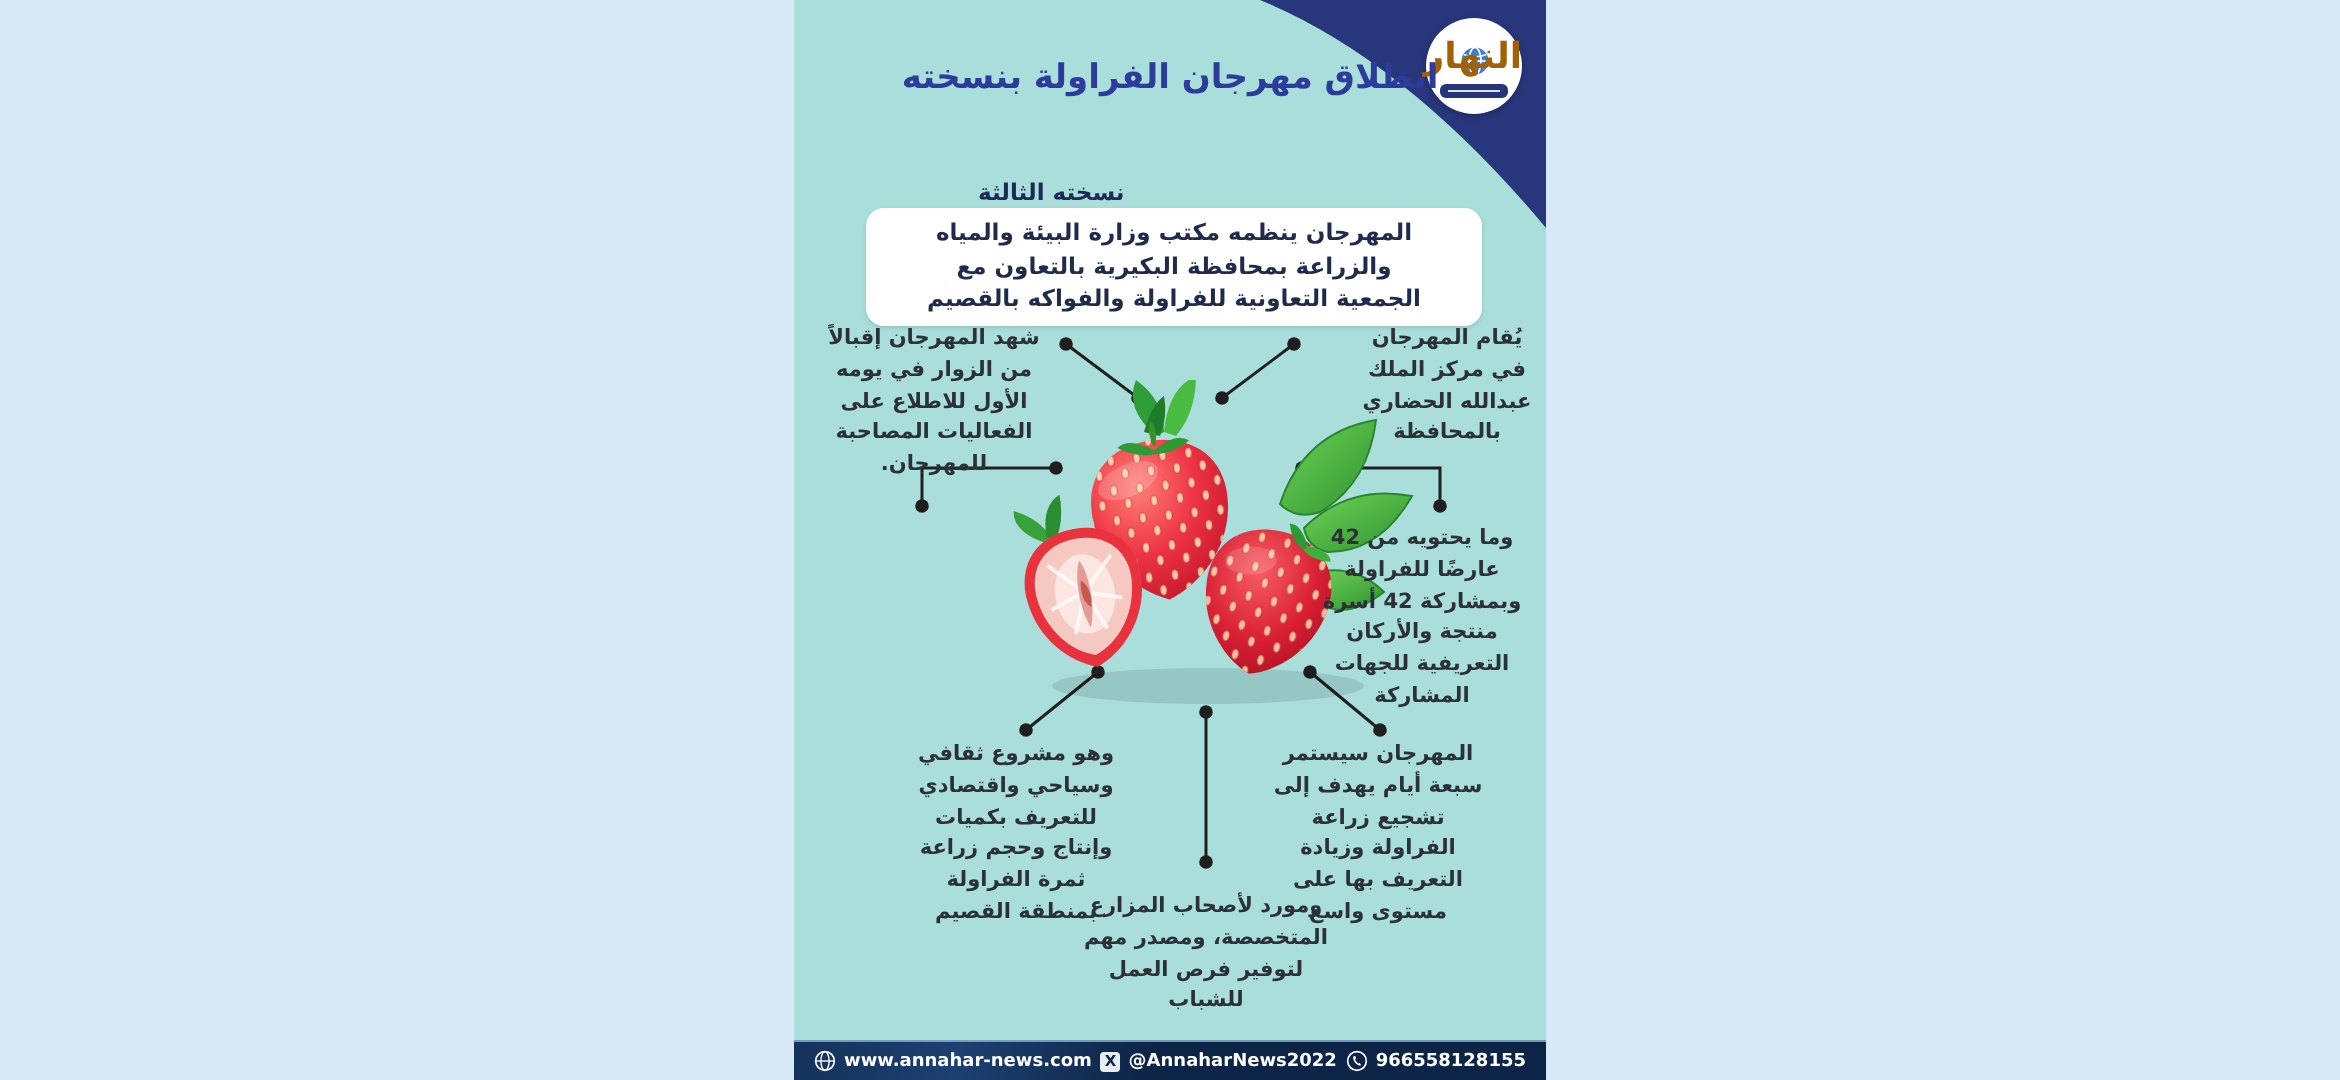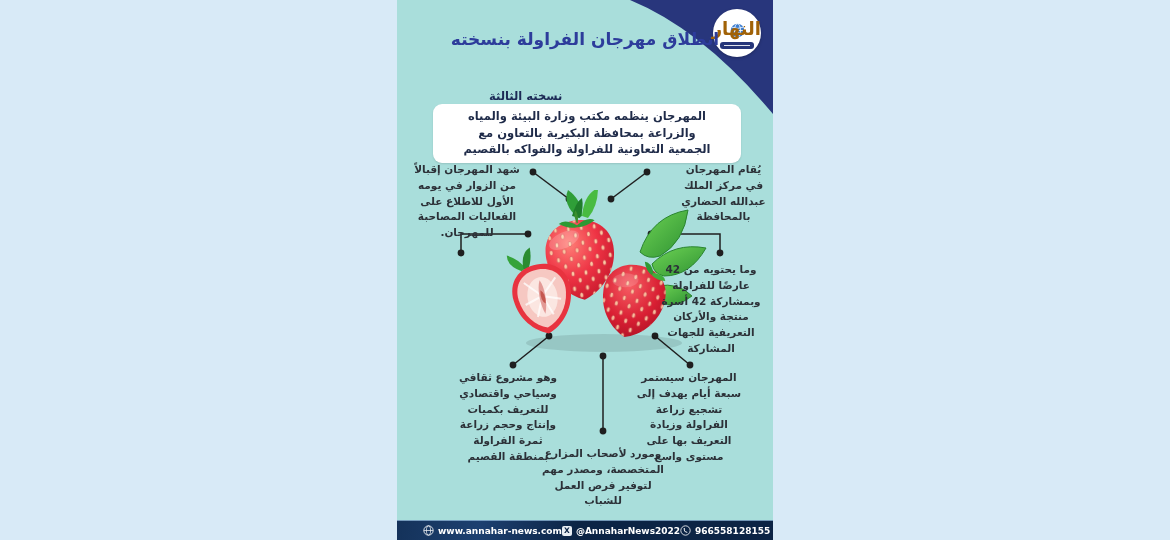--- a/index.html
+++ b/index.html
@@ -38,21 +38,21 @@
   .c-tr { left:280px; top:162px; width:93px;  }
   .c-ml { left:13px;  top:262px; width:96px;  }
   .c-mr { left:255px; top:262px; width:118px; }
   .c-bl { left:58px;  top:370px; width:106px; }
   .c-br { left:237px; top:370px; width:110px; }
   .c-bc { left:144px; top:446px; width:124px; }
 
   .footer { position:absolute; left:0; bottom:0; width:376px; height:20px;
             background:linear-gradient(100deg,#14325a 0%,#1d4070 22%,#0c2445 48%,#0c2445 100%);
             border-top:1.5px solid rgba(150,190,220,.75);
-            display:flex; align-items:center; justify-content:space-between; padding:0 26px;
+            display:flex; align-items:center; justify-content:space-between; padding:0 10px;
             color:#ffffff; font-size:9px; font-weight:bold; }
   .f-item { display:flex; align-items:center; gap:4px; white-space:nowrap; }
   .x-badge { display:inline-flex; align-items:center; justify-content:center; width:10px; height:10px;
              background:#e9eef4; color:#0c2445; border-radius:2px; font-size:7.5px; font-weight:bold;
              font-family:"DejaVu Sans", sans-serif; }
 </style>
 </head>
 <body>
 
 <div class="canvas">

